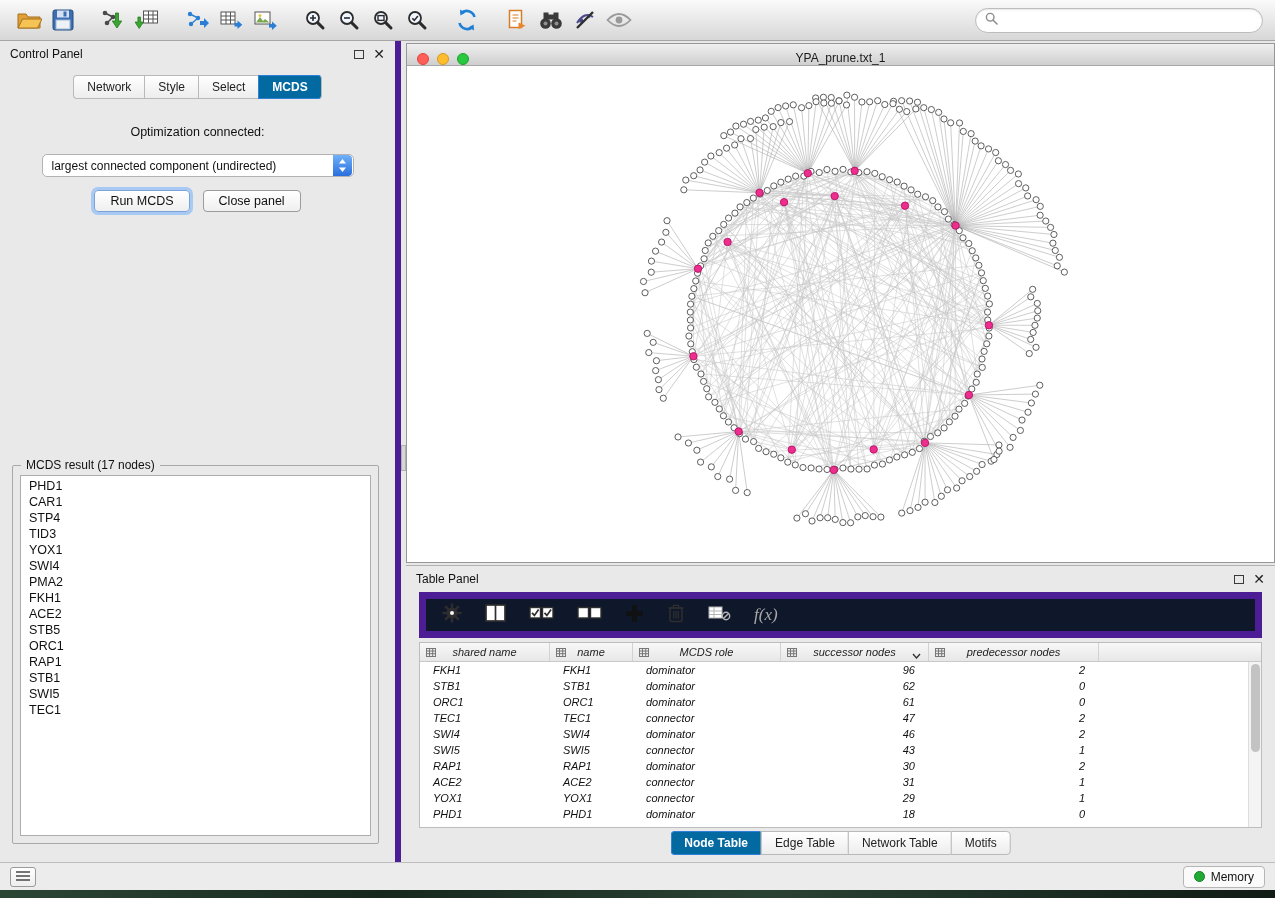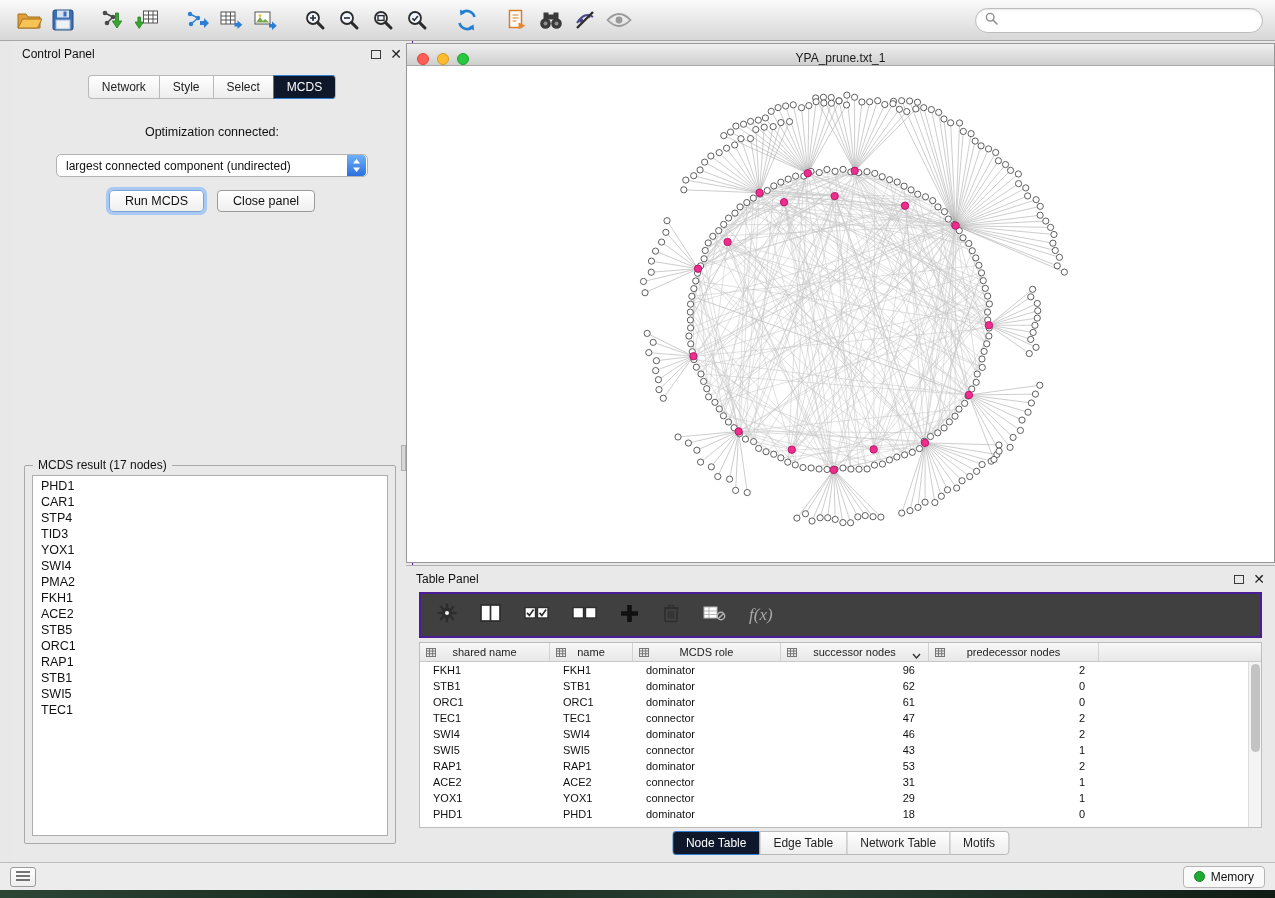--- a/index.html
+++ b/index.html
@@ -18,29 +18,29 @@
     background:#fff; display:flex; align-items:center; padding:0 9px; box-shadow:inset 0 1px 2px rgba(0,0,0,.10); }
   .search input { border:none; outline:none; flex:1; font-size:12px; background:transparent; margin-left:5px; font-family:"Liberation Sans",sans-serif; }
 
   
   .panel-header { height:26px; display:flex; align-items:center; padding:0 10px; font-size:12px; color:#111; }
   .win-btns { margin-left:auto; display:flex; gap:9px; align-items:center; }
   .float-icon { width:10px; height:9px; border:1.5px solid #3a3a3a; background:transparent; }
   .close-icon { font-size:14px; font-weight:bold; color:#222; line-height:1; font-family:"DejaVu Sans",sans-serif; }
 
   
-  .control-panel { position:absolute; top:41px; left:12px; width:401px; height:821px;
-    background:#e9e9e9; border-right:1px solid #4c1d95; }
+  .control-panel { position:absolute; top:41px; left:0; width:401px; height:821px;
+    background:#e9e9e9; border-right:6px solid #4c1d95; }
   .cp-tabs { display:flex; justify-content:center; margin-top:8px; }
   .tabset { display:flex; }
   .tab { font-size:12px; padding:4px 13px; background:linear-gradient(#ffffff,#ededed);
     border:1px solid #b9b9b9; border-right:none; color:#222; cursor:default; }
   .tabset .tab:first-child { border-radius:4px 0 0 4px; }
   .tabset .tab:last-child { border-right:1px solid #b9b9b9; border-radius:0 4px 4px 0; }
-  .tab.active { background:#0f172a; color:#fff; border-color:#2e7fd6; }
+  .tab.active { background:#0369a1; color:#fff; border-color:#2e7fd6;font-weight:bold; }
   .opt-label { text-align:center; margin-top:26px; font-size:12.5px; color:#111; }
   .dropdown { width:312px; height:23px; margin:15px auto 0 auto; background:#fff; border:1px solid #b2b2b2;
     border-radius:5px; display:flex; align-items:center; position:relative; }
   .dropdown .dd-text { flex:1; font-size:12px; color:#111; padding-left:9px; white-space:nowrap; overflow:hidden; }
   .dd-stepper { width:19px; height:21px; border-radius:0 4px 4px 0; margin-right:1px;
     background:linear-gradient(#6fb1f9,#2a6fdd); display:flex; align-items:center; justify-content:center; }
   .cp-buttons { display:flex; justify-content:center; gap:13px; margin-top:13px; }
   .btn { font-size:12.5px; color:#111; background:linear-gradient(#ffffff,#efefef);
     border:1px solid #9b9b9b; border-radius:4px; padding:3px 15px; }
   .btn.focus-ring { box-shadow:0 0 0 3px #a8c9f4; border-color:#7aa4d9; }
@@ -62,25 +62,25 @@
   .dot { width:12px; height:12px; border-radius:50%; }
   .dot.red { background:#ff5f57; border:1px solid #e0443e; }
   .dot.yellow { background:#febc2e; border:1px solid #d49c22; }
   .dot.green { background:#28c840; border:1px solid #1da32f; }
   .nf-title-text { position:absolute; left:0; right:0; text-align:center; font-size:12px; color:#1a1a1a; }
   .network-canvas { position:absolute; top:22px; left:0; right:0; bottom:0; background:#fff; overflow:hidden; }
   .network-canvas svg { display:block; }
 
   
   .table-panel { position:absolute; left:406px; top:565px; right:0; height:297px; background:#e9e9e9; border-top:1px solid #b0b0b0; }
-  .tp-toolbar { position:absolute; left:13px; right:13px; top:26px; height:46px; background:#404040;
-    border:2px solid #4c1d95; display:flex; align-items:center; gap:23px; padding:0 16px; }
+  .tp-toolbar { position:absolute; left:13px; right:13px; top:26px; height:46px; background:#0f172a;
+    border:7px solid #4c1d95; display:flex; align-items:center; gap:23px; padding:0 16px; }
   .tp-tool { display:flex; align-items:center; justify-content:center; }
   .fx-label { font-family:"Liberation Serif", serif; font-style:italic; font-size:17px; color:#a9a9a9; }
-  .table-container { position:absolute; left:13px; right:13px; top:76px; bottom:34px; background:#fff; border:1px solid #bdbdbd; overflow:hidden; }
+  .table-container { position:absolute; left:13px; right:13px; top:76px; bottom:34px; background:#fff; border:1px solid #bdbdbd; overflow:hidden;font-style:italic; }
   .thead { display:flex; height:19px; background:linear-gradient(#f8f8f8,#e7e7e7); border-bottom:1px solid #c9c9c9; }
   .hcell { position:relative; display:flex; align-items:center; justify-content:center;
     font-size:11px; color:#222; border-right:1px solid #d2d2d2; flex:0 0 auto; }
   .hcell .col-icon { position:absolute; left:6px; top:4px; }
   .hcell .sort-arrow { position:absolute; right:7px; top:6px; }
   .hcell.filler { flex:1 1 auto; border-right:none; }
   .tbody { position:absolute; top:19px; left:0; right:13px; bottom:0; }
   .trow { display:flex; height:16px; font-size:11px; color:#111; }
   .tcell { flex:0 0 auto; line-height:16px; white-space:nowrap; overflow:hidden; }
   .tcell.align-left { text-align:left; padding-left:13px; }
@@ -1251,21 +1251,21 @@
             <div class="tcell align-left" style="width: 130px;">SWI5</div>
             <div class="tcell align-left" style="width: 83px;">SWI5</div>
             <div class="tcell align-left" style="width: 148px;">connector</div>
             <div class="tcell align-right" style="width: 148px;">43</div>
             <div class="tcell align-right" style="width: 170px;">1</div>
           </div>
           <div class="trow">
             <div class="tcell align-left" style="width: 130px;">RAP1</div>
             <div class="tcell align-left" style="width: 83px;">RAP1</div>
             <div class="tcell align-left" style="width: 148px;">dominator</div>
-            <div class="tcell align-right" style="width: 148px;">53</div>
+            <div class="tcell align-right" style="width: 148px;">30</div>
             <div class="tcell align-right" style="width: 170px;">2</div>
           </div>
           <div class="trow">
             <div class="tcell align-left" style="width: 130px;">ACE2</div>
             <div class="tcell align-left" style="width: 83px;">ACE2</div>
             <div class="tcell align-left" style="width: 148px;">connector</div>
             <div class="tcell align-right" style="width: 148px;">31</div>
             <div class="tcell align-right" style="width: 170px;">1</div>
           </div>
           <div class="trow">

